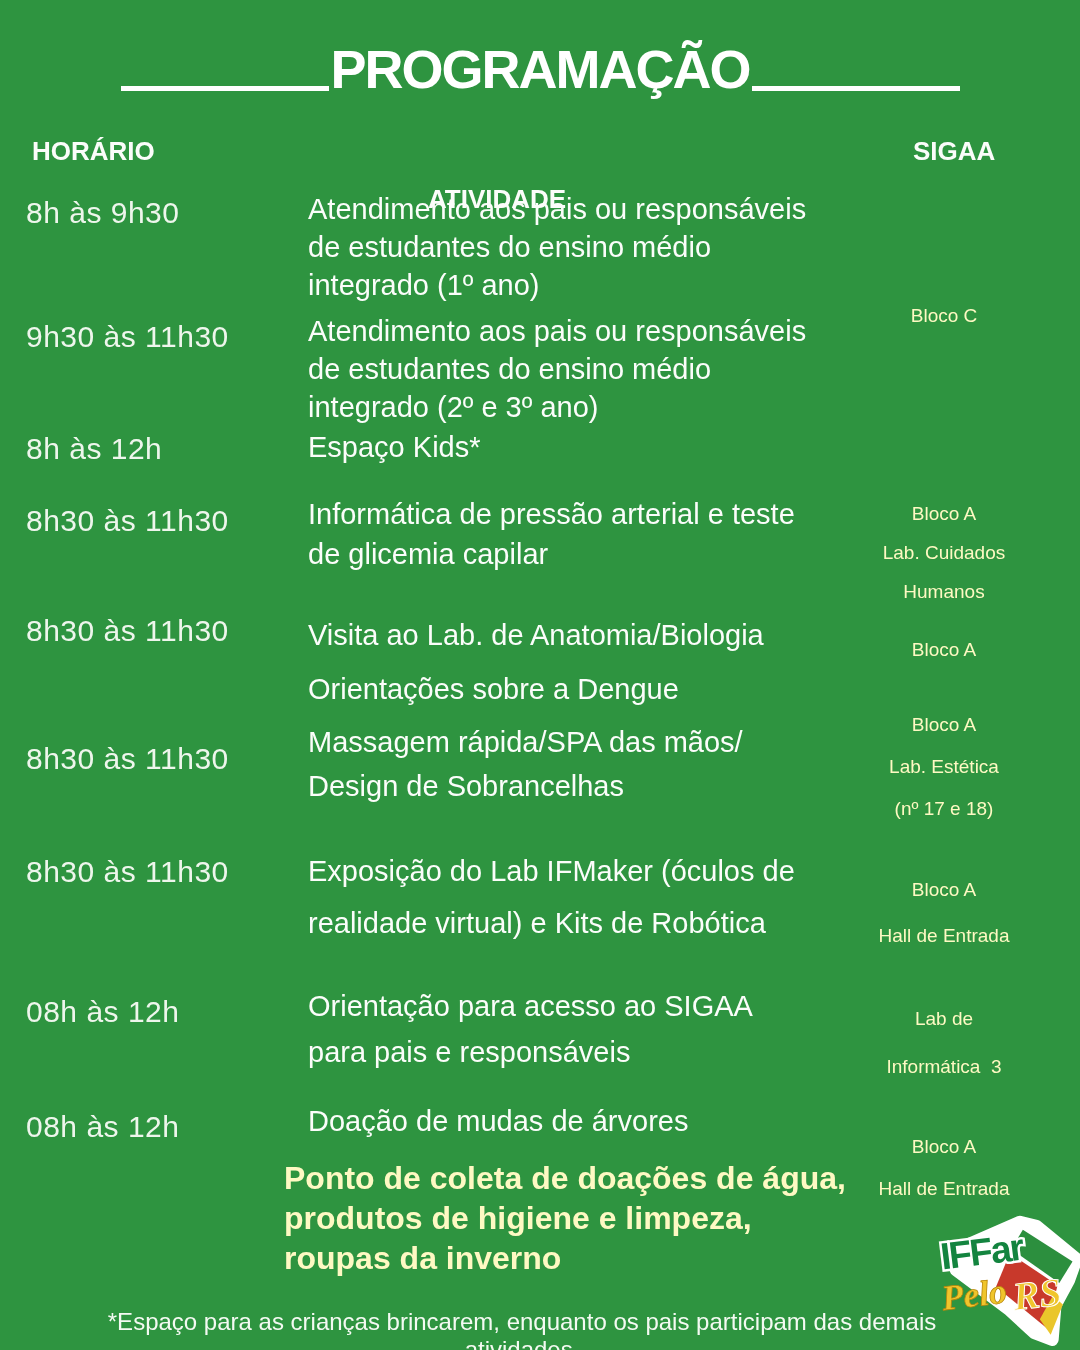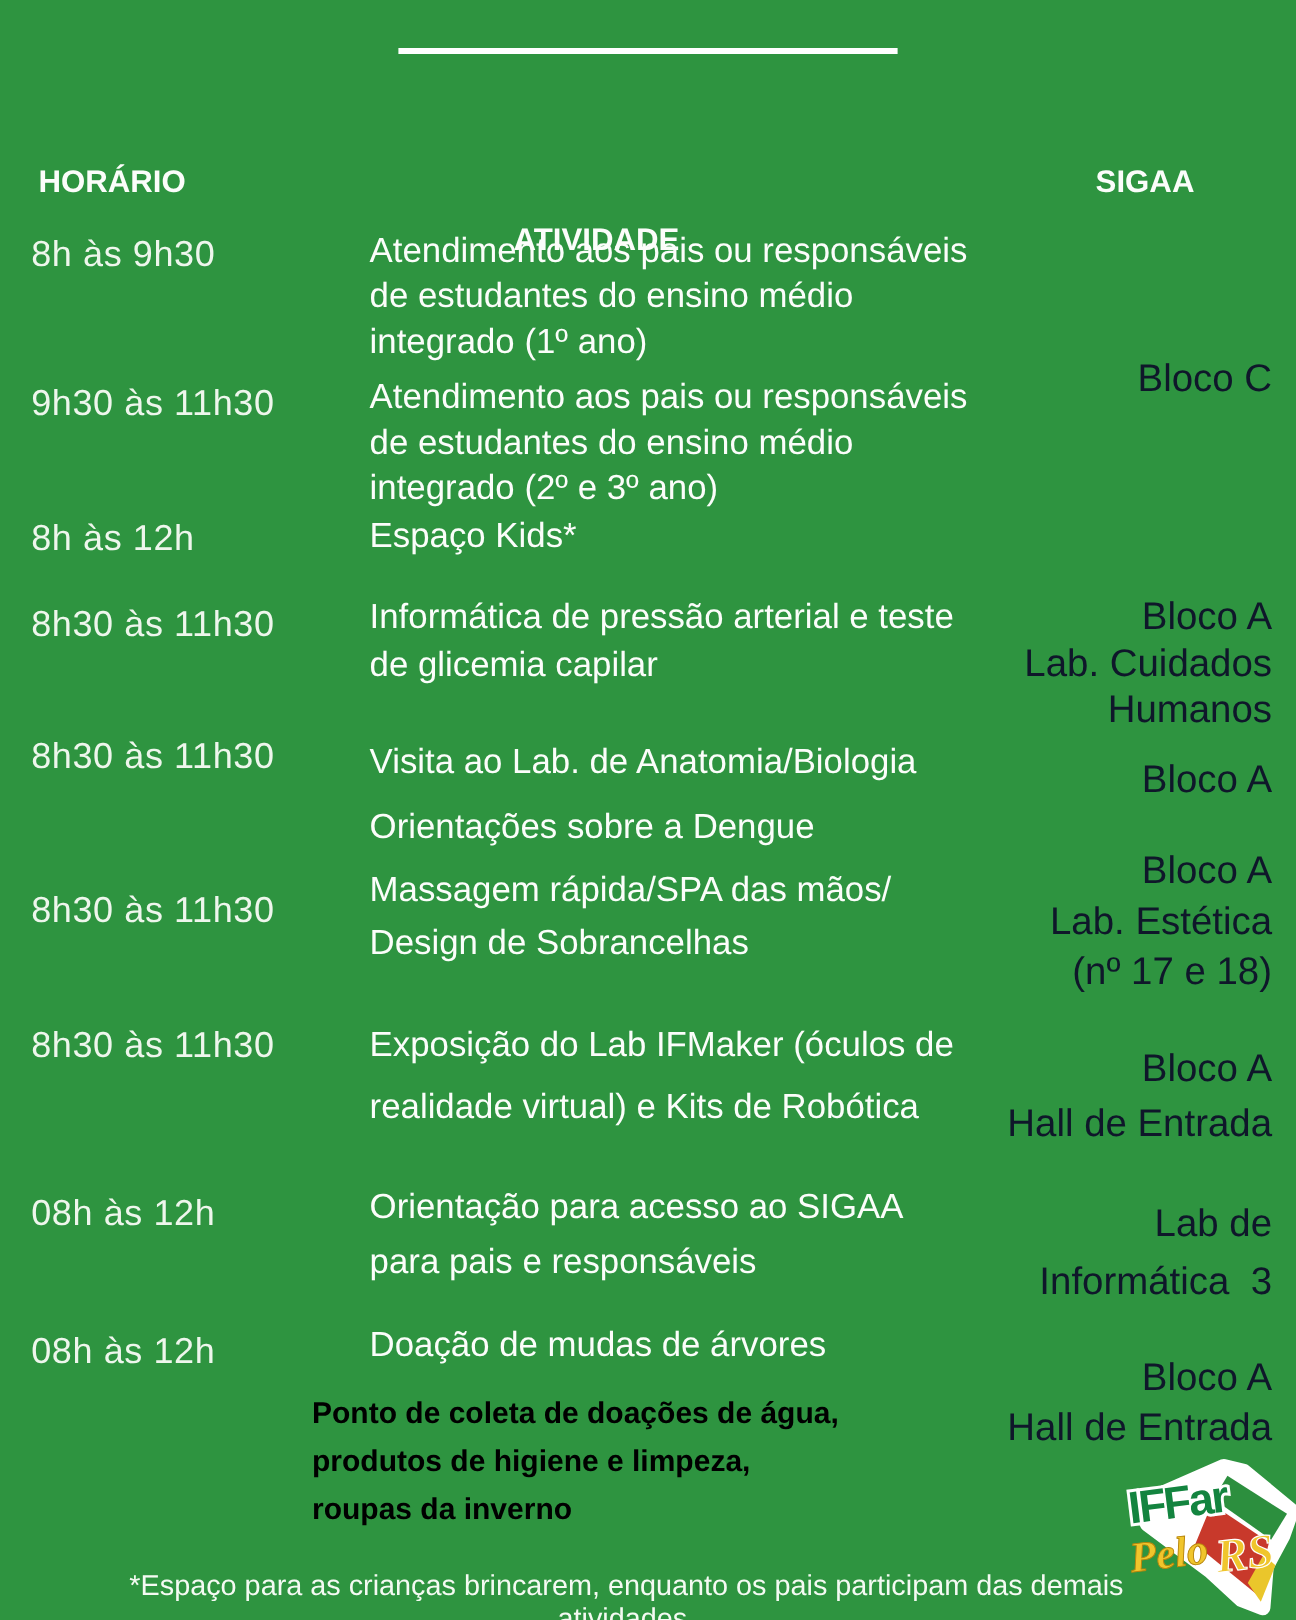--- a/index.html
+++ b/index.html
@@ -40,36 +40,36 @@
     white-space:pre-wrap;
   }
   .activity{
     position:absolute;left:276px;top:0;width:570px;
     font-size:29px;font-weight:normal;line-height:38px;color:#fbfdfa;
     white-space:pre-wrap;
     margin-left:32px;
   }
   .local{
     position:absolute;left:828px;top:0;width:232px;
-    text-align:right;font-size:32px;font-weight:400;line-height:39px;color:#0f172a;
+    text-align:center;font-size:19px;font-weight:400;line-height:39px;color:#fef9c3;
     white-space:pre-wrap;
   }
 
   .r1{top:190px}  .r1 .time{top:6px}   .r1 .local{top:106px}
   .r2{top:312px}  .r2 .time{top:8px}
   .r3{top:428px}  .r3 .time{top:4px}
   .r4{top:492px}  .r4 .time{top:12px}  .r4 .activity{top:2px;line-height:40px} .r4 .local{top:2px}
   .r5{top:606px}  .r5 .time{top:8px}   .r5 .activity{top:2px;line-height:54px} .r5 .local{top:24px}
   .r6{top:704px}  .r6 .time{top:38px}  .r6 .activity{top:16px;line-height:44px} .r6 .local{top:0;line-height:42px}
   .r7{top:845px}  .r7 .time{top:10px}  .r7 .activity{line-height:52px} .r7 .local{top:22px;line-height:46px}
   .r8{top:983px}  .r8 .time{top:12px}  .r8 .activity{line-height:46px} .r8 .local{top:12px;line-height:48px}
   .r9{top:1102px} .r9 .time{top:8px}   .r9 .local{top:24px;line-height:42px}
   .activity-extra{
-    position:absolute;left:260px;top:56px;width:570px;
-    font-size:25px;font-weight:bold;line-height:40px;color:#000000;
+    position:absolute;left:284px;top:56px;width:570px;
+    font-size:32px;font-weight:bold;line-height:40px;color:#fef9c3;
     white-space:pre-wrap;
   }
 
   
   .footnote{
     position:absolute;top:1308px;left:72px;width:900px;
     text-align:center;font-size:24px;font-weight:400;color:#f4faf2;
   }
 
   
@@ -78,20 +78,21 @@
     width:158px;height:158px;
   }
 </style>
 </head>
 <body>
 
 <div class="poster">
 
   <div class="title-wrap">
     <div class="title-line"></div>
+    <h1 class="title">PROGRAMAÇÃO</h1>
     <div class="title-line"></div>
   </div>
 
   <div class="col-head head-time">HORÁRIO</div>
   <div class="col-head head-activity">ATIVIDADE</div>
   <div class="col-head head-local">SIGAA</div>
 
   <div class="row r1">
     <div class="time">8h às 9h30</div>
     <div class="activity">Atendimento aos pais ou responsáveis

